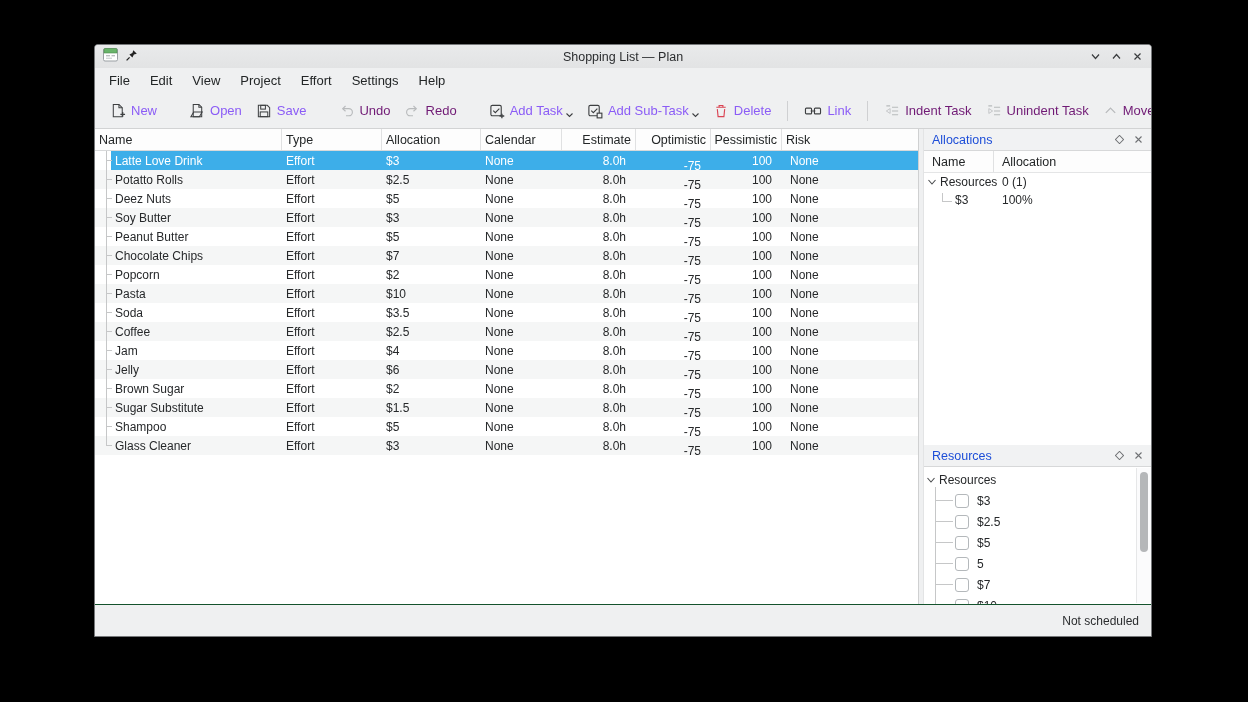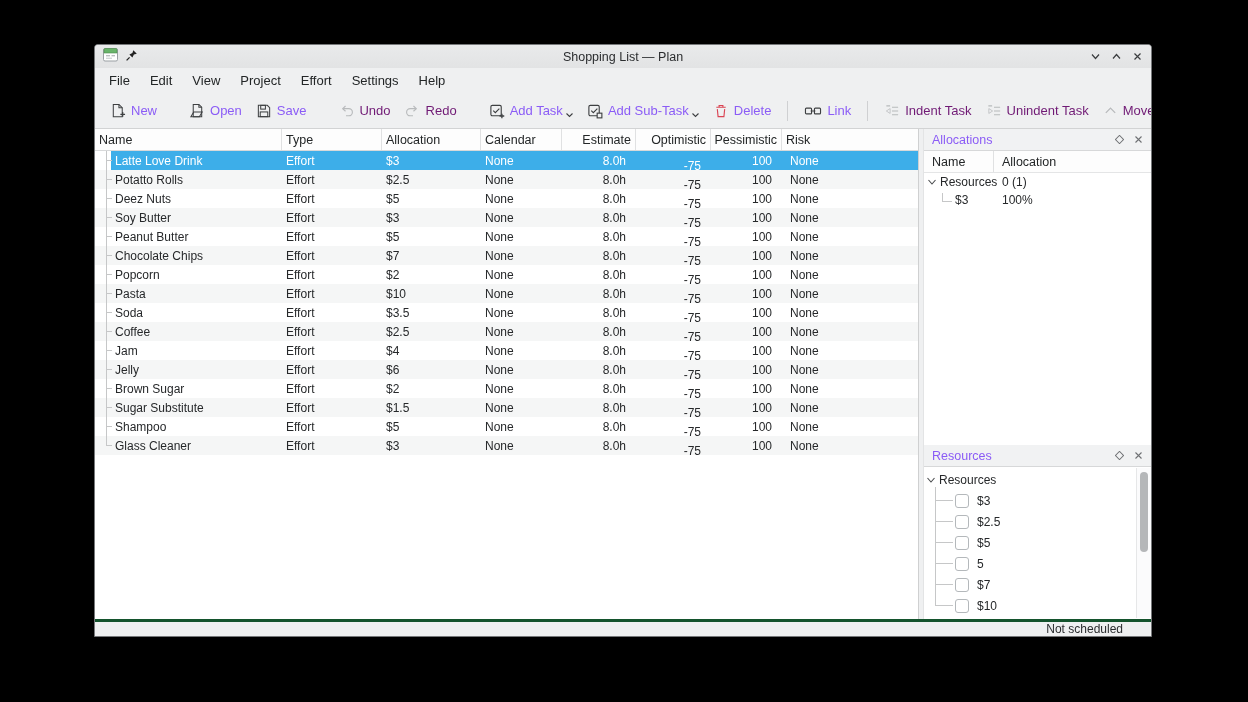--- a/index.html
+++ b/index.html
@@ -45,21 +45,21 @@
   .cell.num{justify-content:flex-end;padding-right:10px;}
   .w-name{width:171px;}.w-type{width:100px;}.w-alloc{width:99px;}.w-cal{width:81px;}
   .w-est{width:74px;}.w-opt{width:75px;margin-top:10px;}.w-pes{width:71px;}.w-risk{flex:1;padding-left:8px;}
   .hw-name{width:187px;}.hw-type{width:100px;}.hw-alloc{width:99px;}.hw-cal{width:81px;}
   .hw-est{width:74px;justify-content:flex-end;}.hw-opt{width:75px;justify-content:flex-end;}
   .hw-pes{width:71px;justify-content:flex-end;}.hw-risk{flex:1;padding-left:8px;}
   
   .splitter{width:4px;background:#eff0f1;flex:0 0 auto;}
   .side{width:228px;display:flex;flex-direction:column;flex:0 0 auto;background:#fff;border-left:1px solid #e3e4e5;}
   .panel-title{height:22px;background:#f1f2f3;border-bottom:1px solid #d7d8d9;display:flex;align-items:center;
-    padding:0 8px;font-size:12.5px;color:#8b5cf6;flex:0 0 auto;}
+    padding:0 8px;font-size:12.5px;color:#1d4ed8;flex:0 0 auto;}
   .panel-title .pt-icons{margin-left:auto;display:flex;align-items:center;gap:10px;}
   .alloc-panel{height:316px;display:flex;flex-direction:column;flex:0 0 auto;background:#fff;}
   .alloc-header{height:22px;display:flex;font-size:12.5px;color:#232627;background:#fdfdfd;border-bottom:1px solid #e4e5e6;flex:0 0 auto;}
   .alloc-header .hcell{display:flex;align-items:center;padding:0 8px;}
   .ac-name{width:70px;border-right:1px solid #e0e1e2;}
   .alloc-row{height:18px;display:flex;align-items:center;font-size:12px;color:#26282a;}
   .alloc-row .a-name{width:70px;display:flex;align-items:center;padding-left:3px;position:relative;height:100%;}
   .alloc-row .a-val{padding-left:8px;}
   .tree-caret{display:inline-flex;margin-right:3px;}
   .tree-corner{width:10px;height:9px;border-left:1px solid #c6c7c8;border-bottom:1px solid #c6c7c8;
@@ -67,22 +67,22 @@
   .res-panel{flex:1;display:flex;flex-direction:column;min-height:0;background:#fff;}
   .res-body{position:relative;flex:1;overflow:hidden;padding-top:3px;}
   .res-vline{position:absolute;left:11px;top:20px;height:118px;border-left:1px solid #c6c7c8;}
   .res-root{height:20px;display:flex;align-items:center;padding-left:2px;font-size:12px;color:#26282a;}
   .res-item{height:21px;display:flex;align-items:center;padding-left:31px;font-size:12px;color:#26282a;position:relative;}
   .res-item:before{content:"";position:absolute;left:11px;width:18px;top:10px;border-top:1px solid #c6c7c8;}
   .checkbox{width:14px;height:14px;border:1px solid #b4b8bb;border-radius:3px;background:#fff;margin-right:8px;flex:0 0 auto;}
   .res-scroll{position:absolute;right:0;top:1px;bottom:1px;width:15px;border-left:1px solid #e6e7e8;background:#fbfbfc;}
   .res-thumb{position:absolute;left:3px;top:4px;width:8px;height:80px;background:#b5b7b9;border-radius:4px;}
   
-  .statusbar{height:17px;background:#eff0f1;border-top:3px solid #14532d;display:flex;align-items:center;
-    justify-content:flex-end;padding-right:28px;font-size:12px;color:#2b2d2f;flex:0 0 auto;}
+  .statusbar{height:32px;background:#eff0f1;border-top:1px solid #14532d;display:flex;align-items:center;
+    justify-content:flex-end;padding-right:12px;font-size:12px;color:#2b2d2f;flex:0 0 auto;}
 </style>
 </head>
 <body>
 
 <div class="window">
 
   <div class="titlebar">
     <div class="titlebar-left">
       <span>
         <svg width="15" height="15" viewBox="0 0 15 15">

